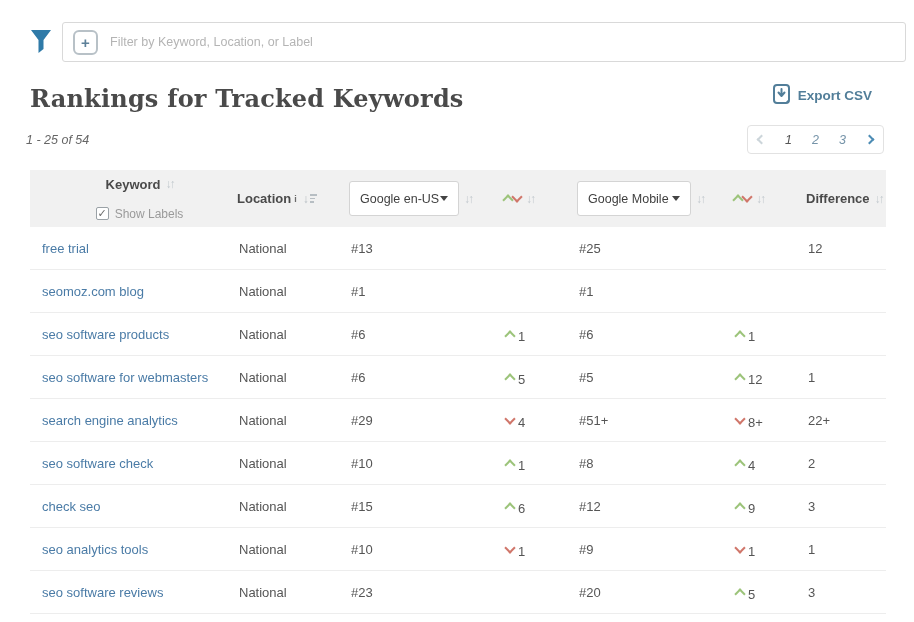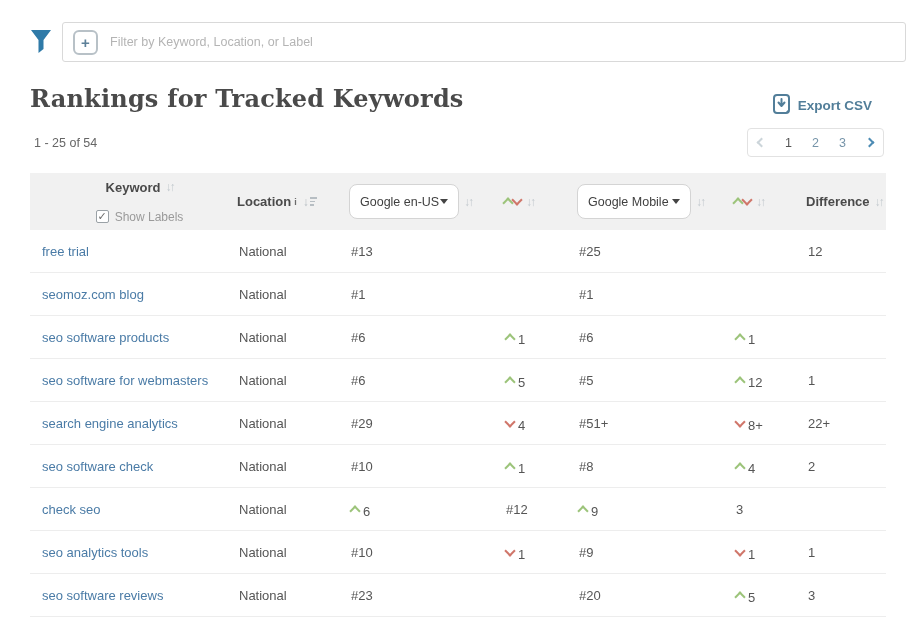--- a/index.html
+++ b/index.html
@@ -17,24 +17,24 @@
   .filter-input { border:none; outline:none; flex:1; margin-left:12px; font-size:12.5px;
     color:#4c1d95; font-family:"Liberation Sans", sans-serif; }
   .filter-input::placeholder { color:#b4b4b4; }
 
   
   .head-row { display:flex; justify-content:space-between; align-items:flex-start;
     padding:22px 42px 0 30px; }
   .page-title { font-family:"DejaVu Serif", serif; font-weight:bold; font-size:24px;
     color:#4a4a4a; letter-spacing:0.2px; }
   .export { display:flex; align-items:center; gap:6px; color:#527e99; font-size:13.5px;
-    font-weight:bold; cursor:pointer; margin-top:10px; }
+    font-weight:bold; cursor:pointer; margin-top:0; }
 
   .sub-row { display:flex; justify-content:space-between; align-items:center;
-    padding:12px 30px 0 34px; }
+    padding:12px 30px 0 26px;font-style:italic; }
   .range-text { font-size:12.5px; color:#666; }
   .pager { display:flex; border:1px solid #e2e2e2; border-radius:4px; overflow:hidden; background:#fff; }
   .pager > div { width:27px; height:27px; display:flex; align-items:center; justify-content:center;
     font-size:12.5px; cursor:pointer; }
   .pg-num { color:#7694a9; }
   .pg-num.current { color:#555; }
   .chev-nav { width:7px; height:7px; border-top:2px solid; border-right:2px solid; display:inline-block; }
   .chev-left  { transform:rotate(-135deg); border-color:#ccd5da; }
   .chev-right { transform:rotate(45deg); border-color:#4d8cb4; }
 
@@ -53,21 +53,21 @@
     cursor:pointer; font-weight:normal; }
   .show-labels { display:flex; align-items:center; gap:6px; font-size:12px; color:#9a9a9a; font-weight:normal; cursor:pointer; }
   .cb { width:13px; height:13px; border:1px solid #9aa1a6; border-radius:2px; background:#fff;
     display:inline-flex; align-items:center; justify-content:center; font-size:11px; color:#6a6a6a; line-height:1; }
   .info-sup { font-size:9px; color:#6a6a6a; margin-left:3px; vertical-align:super; font-weight:bold; }
   .sort-amount { display:inline-flex; align-items:center; margin-left:6px; cursor:pointer; }
   .sort-amount .ar { color:#b7bec3; font-size:12px; }
   .sort-amount .bars { display:inline-flex; flex-direction:column; gap:2px; margin-left:1px; }
   .sort-amount .bars i { display:block; height:1.5px; background:#b7bec3; }
 
-  .dd { background:#fff; border:1px solid #d4d4d4; border-radius:8px; height:35px; width:110px;
+  .dd { background:#fff; border:1px solid #d4d4d4; border-radius:3px; height:35px; width:110px;
     display:flex; align-items:center; justify-content:space-between; padding:0 10px; cursor:pointer;
     font-size:12.5px; color:#3f3f3f; font-weight:normal; }
   .dd-caret { width:0; height:0; border-left:4.5px solid transparent; border-right:4.5px solid transparent;
     border-top:5.5px solid #444; }
 
   .updown-icon { display:inline-flex; align-items:center; gap:1px; }
   .chev { width:8px; height:8px; border-top:2.5px solid; border-right:2.5px solid; display:inline-block; }
   .chev-up   { transform:rotate(-45deg); border-color:#9cc47a; margin-top:3px; }
   .chev-down { transform:rotate(135deg); border-color:#d0766a; margin-bottom:3px; }
 
@@ -257,20 +257,21 @@
         <div class="cell">#8</div>
         <div class="cell change-cell">
           <span class="chev chev-up"></span>
           <span class="num">4</span>
         </div>
         <div class="cell">2</div>
       </div>
       <div class="t-grid t-row">
         <a class="kw-link">check seo</a>
         <div class="cell">National</div>
+        <div class="cell">#15</div>
         <div class="cell change-cell">
           <span class="chev chev-up"></span>
           <span class="num">6</span>
         </div>
         <div class="cell">#12</div>
         <div class="cell change-cell">
           <span class="chev chev-up"></span>
           <span class="num">9</span>
         </div>
         <div class="cell">3</div>

